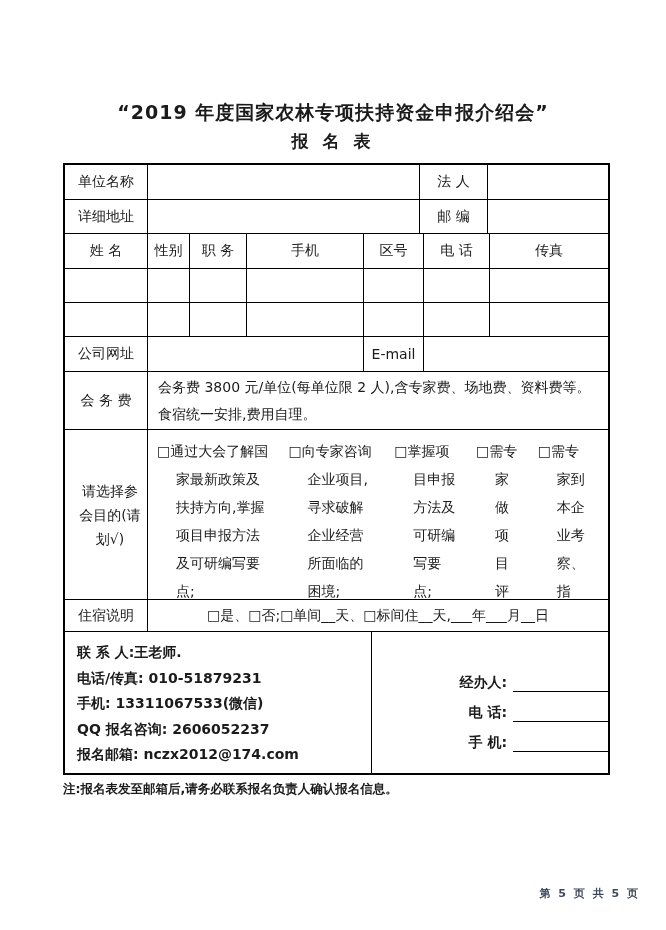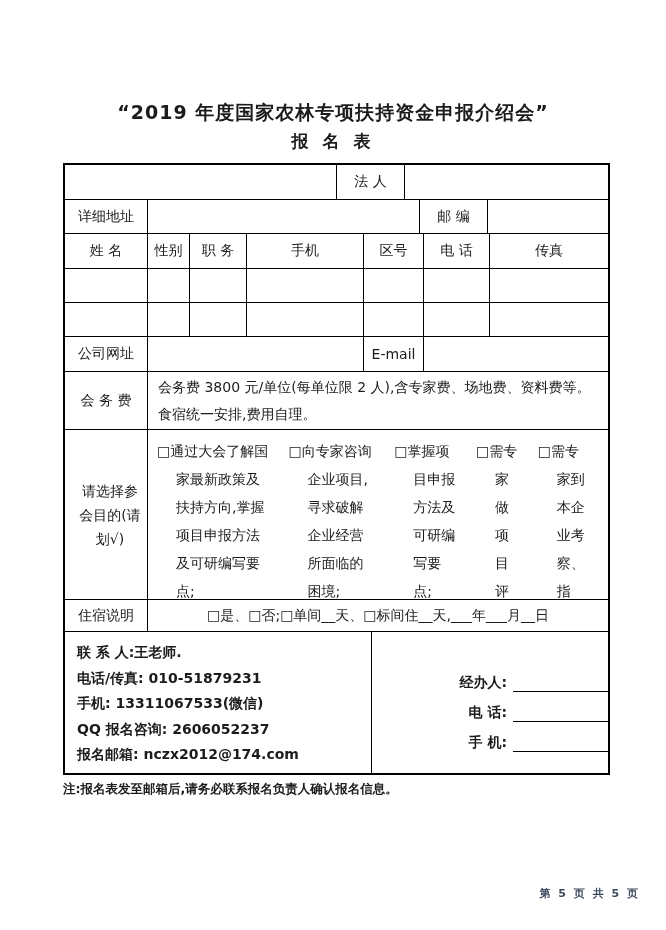--- a/index.html
+++ b/index.html
@@ -69,20 +69,21 @@
 <body>
 
 <div class="sheet">
 
   <div class="title">“2019 年度国家农林专项扶持资金申报介绍会”</div>
   <div class="subtitle">报 名 表</div>
 
   <div class="table">
 
     <div class="row h35">
+      <div class="cell w83">单位名称</div>
       <div class="cell w272"></div>
       <div class="cell w68">法 人</div>
       <div class="cell w120"></div>
     </div>
 
     <div class="row h34">
       <div class="cell w83">详细地址</div>
       <div class="cell w272"></div>
       <div class="cell w68">邮 编</div>
       <div class="cell w120"></div>

